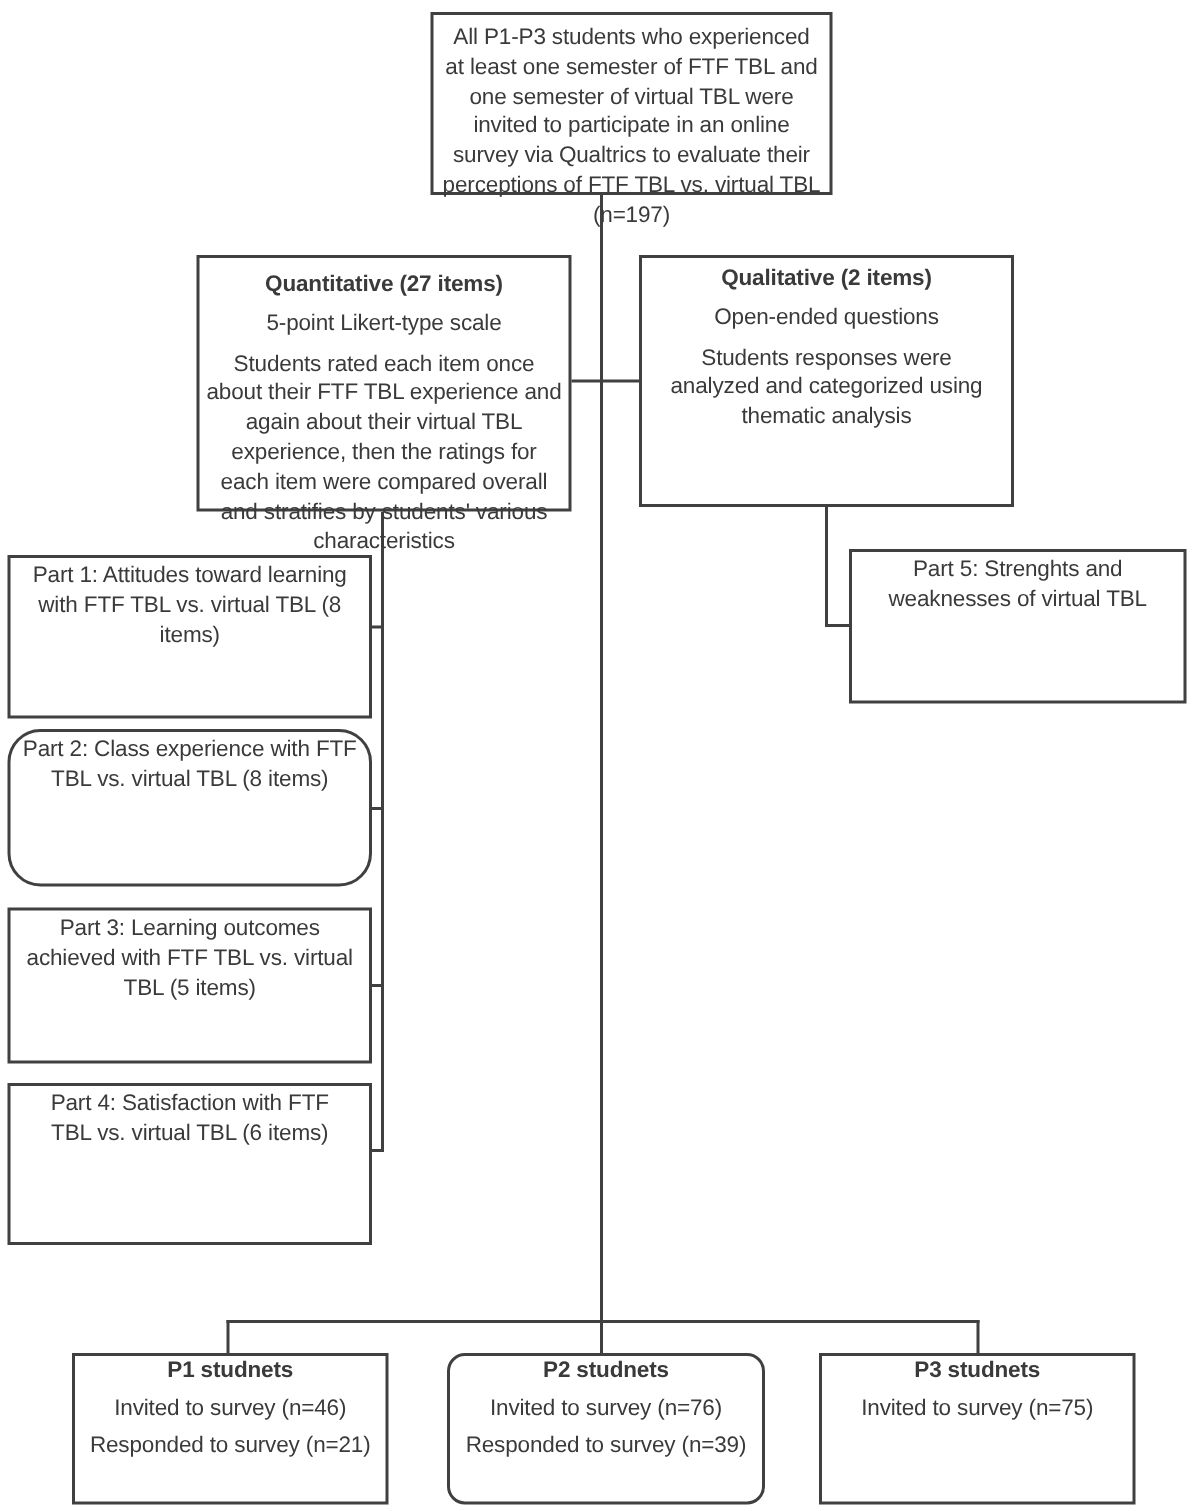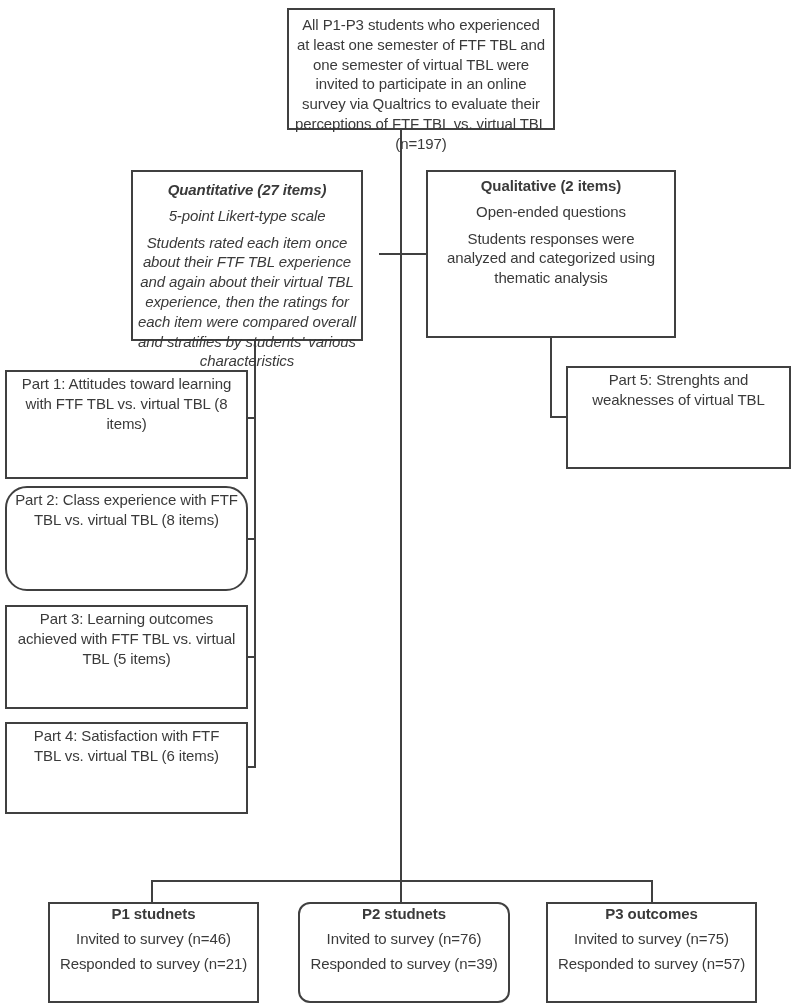--- a/index.html
+++ b/index.html
@@ -22,26 +22,26 @@
     align-items: center;
     text-align: center;
     font-size: 15px;
     line-height: 1.32;
     letter-spacing: -0.1px;
   }
   .line { position: absolute; background: #404040; }
 
   
   .top-box        { left: 267px; top: 8px;   width: 268px; height: 122px; justify-content: flex-start; padding: 5px 6px; margin-left: 20px; }
-  .quant-box      { left: 131px; top: 170px; width: 232px; height: 171px; justify-content: flex-start; padding: 5px 4px; font-style: italic; }
+  .quant-box      { left: 131px; top: 170px; width: 250px; height: 171px; justify-content: flex-start; padding: 5px 4px; }
   .qual-box       { left: 426px; top: 170px; width: 250px; height: 168px; padding: 4px 10px; }
   .part1-box      { left: 5px;   top: 370px; width: 243px; height: 109px;  padding: 2px 6px; }
   .part2-box      { left: 5px;   top: 486px; width: 243px; height: 105px; padding: 2px 6px; border-radius: 22px; }
   .part3-box      { left: 5px;   top: 605px; width: 243px; height: 104px; padding: 2px 2px; }
-  .part4-box      { left: 5px;   top: 722px; width: 243px; height: 92px; padding: 2px 14px; }
+  .part4-box      { left: 5px;   top: 722px; width: 243px; height: 108px; padding: 2px 14px; }
   .part5-box      { left: 566px; top: 366px; width: 225px; height: 103px; padding: 2px 4px; }
   .p1-box         { left: 48px;  top: 902px; width: 211px; height: 101px; }
   .p2-box         { left: 298px; top: 902px; width: 212px; height: 101px; border-radius: 12px; }
   .p3-box         { left: 546px; top: 902px; width: 211px; height: 101px; }
 
   .box .bold { font-weight: bold; }
   .quant-box .bold { margin-top: 3px; }
   .quant-box .sub  { margin-top: 6px; }
   .quant-box .body { margin-top: 7px; }
   .qual-box .sub   { margin-top: 6px; }
@@ -116,18 +116,17 @@
     <div class="bold">P1 studnets</div>
     <div class="cohort-line">Invited to survey (n=46)</div>
     <div class="cohort-line">Responded to survey (n=21)</div>
   </div>
   <div class="box p2-box">
     <div class="bold">P2 studnets</div>
     <div class="cohort-line">Invited to survey (n=76)</div>
     <div class="cohort-line">Responded to survey (n=39)</div>
   </div>
   <div class="box p3-box">
-    <div class="bold">P3 outcomes</div>
+    <div class="bold">P3 studnets</div>
     <div class="cohort-line">Invited to survey (n=75)</div>
-    <div class="cohort-line">Responded to survey (n=57)</div>
   </div>
 
 </div>
 
 </body></html>

